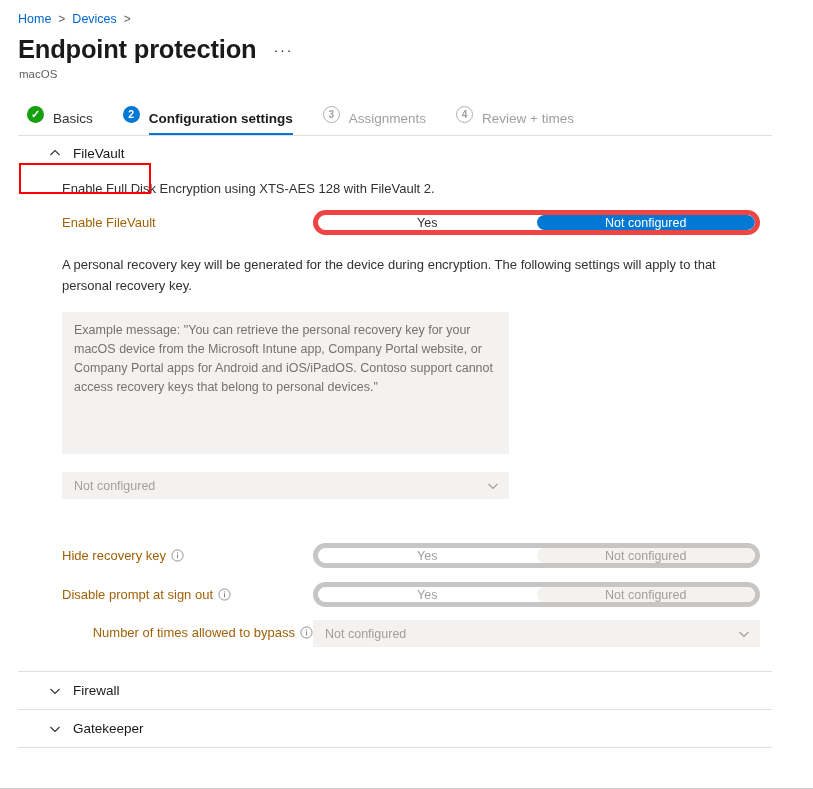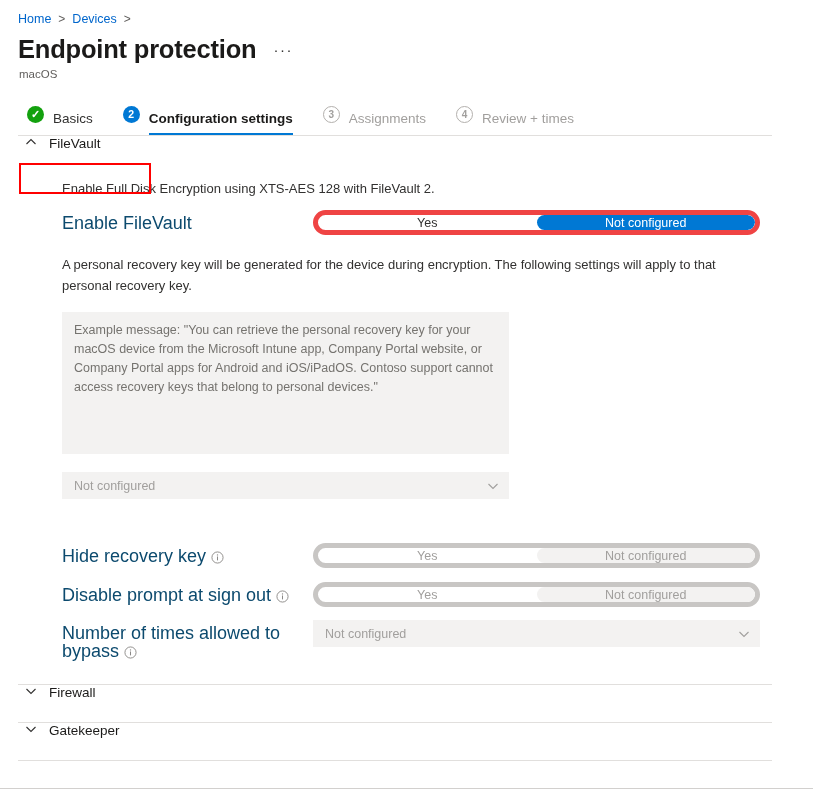--- a/index.html
+++ b/index.html
@@ -133,23 +133,23 @@
 
   .tabs-rule {
     height: 1px;
     background: #e1dfdd;
     margin: 0 41px 0 18px;
   }
 
   
   .section-head {
     display: flex;
-    align-items: flex-start;
+    align-items: center;
     height: 34px;
-    padding-left: 25px;
+    padding-left: 49px;
     cursor: pointer;
   }
   .section-head .chev {
     width: 12px;
     height: 12px;
     margin-right: 12px;
     flex: none;
     color: #323130;
   }
   .section-title {
@@ -195,22 +195,22 @@
   }
 
   .field-row {
     display: flex;
     align-items: flex-start;
     margin-top: 12px;
   }
   .field-label {
     width: 251px;
     flex: none;
-    font-size: 18px;
-    color: #0c4a6e;
+    font-size: 13px;
+    color: #a16207;
     line-height: 18px;
     padding-top: 4px;
   }
   .label-text { }
 
   .info-icon {
     display: inline-block;
     width: 13px;
     height: 13px;
     vertical-align: -2px;
@@ -422,21 +422,21 @@
         </svg>
     </div>
     <div class="field-control">
       <div class="seg disabled">
         <span class="seg-opt">Yes</span>
         <span class="seg-opt sel-off">Not configured</span>
       </div>
     </div>
   </div>
 
-  <div class="field-row" style="margin-top:13px;">
+  <div class="field-row" style="margin-top:13px;text-align:right;">
     <div class="field-label">
       <span class="label-text">Number of times allowed to bypass</span><svg class="info-icon" viewBox="0 0 14 14">
           <circle cx="7" cy="7" r="6" fill="none" stroke="#8a8886" stroke-width="1"></circle>
           <circle cx="7" cy="4.2" r="0.75" fill="#8a8886"></circle>
           <rect x="6.45" y="5.9" width="1.1" height="4.2" fill="#8a8886"></rect>
         </svg>
     </div>
     <div class="field-control">
       <div class="dropdown">
         <span class="dd-value">Not configured</span>

